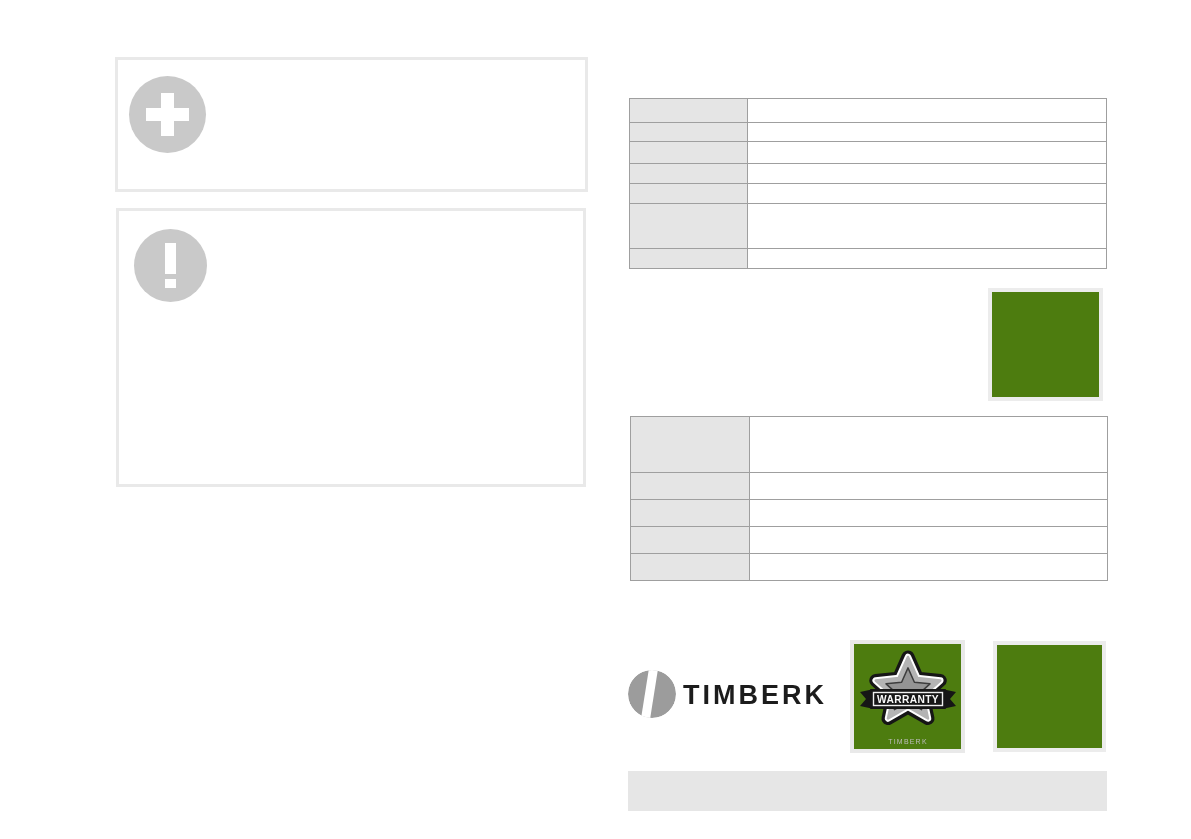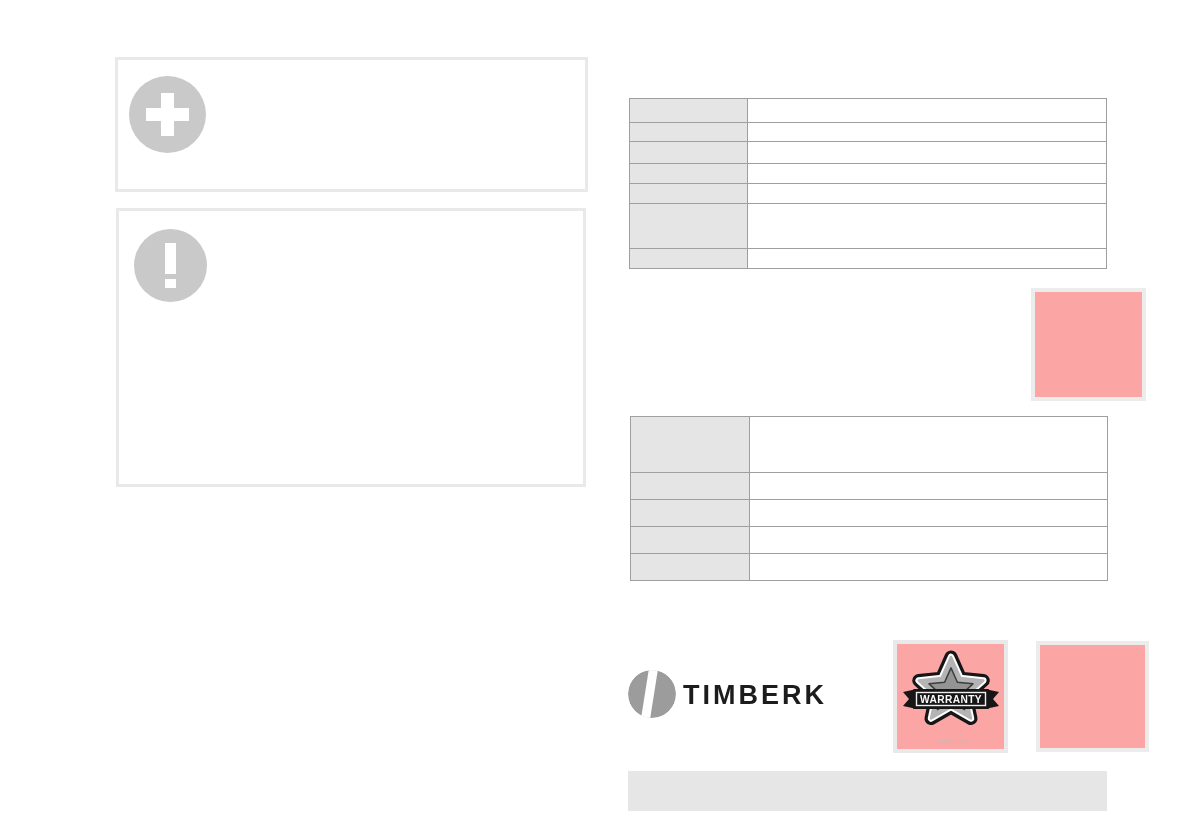--- a/index.html
+++ b/index.html
@@ -34,21 +34,21 @@
   #spec-table-top tr:nth-child(4) { height: 20px; }
   #spec-table-top tr:nth-child(5) { height: 20px; }
   #spec-table-top tr:nth-child(6) { height: 45px; }
   #spec-table-top tr:nth-child(7) { height: 20px; }
 
   #spec-table-bottom { left: 630px; top: 416px; }
   #spec-table-bottom tr:nth-child(1) { height: 56px; }
   #spec-table-bottom tr:nth-child(n+2) { height: 27px; }
 
   
-  .placeholder-box { border: 4px solid #ececec; background: #fca5a5; margin-left: 43px; }
+  .placeholder-box { border: 4px solid #ececec; background: #4d7c0f; }
   #small-box-top { left: 988px; top: 288px; width: 115px; height: 113px; }
   #badge-box { left: 850px; top: 640px; width: 115px; height: 113px; border-color: #e9e9e9; }
   #small-box-bottom { left: 993px; top: 641px; width: 113px; height: 111px; }
 
   
   #brand-logo { left: 628px; top: 668px; width: 200px; height: 52px; }
   #logo-mark { position: absolute; left: 0; top: 2px; }
   #logo-wordmark { position: absolute; left: 55px; top: 14px; font-size: 27px; line-height: 27px;
     font-weight: bold; letter-spacing: 3px; color: #1c1c1c; }
 

